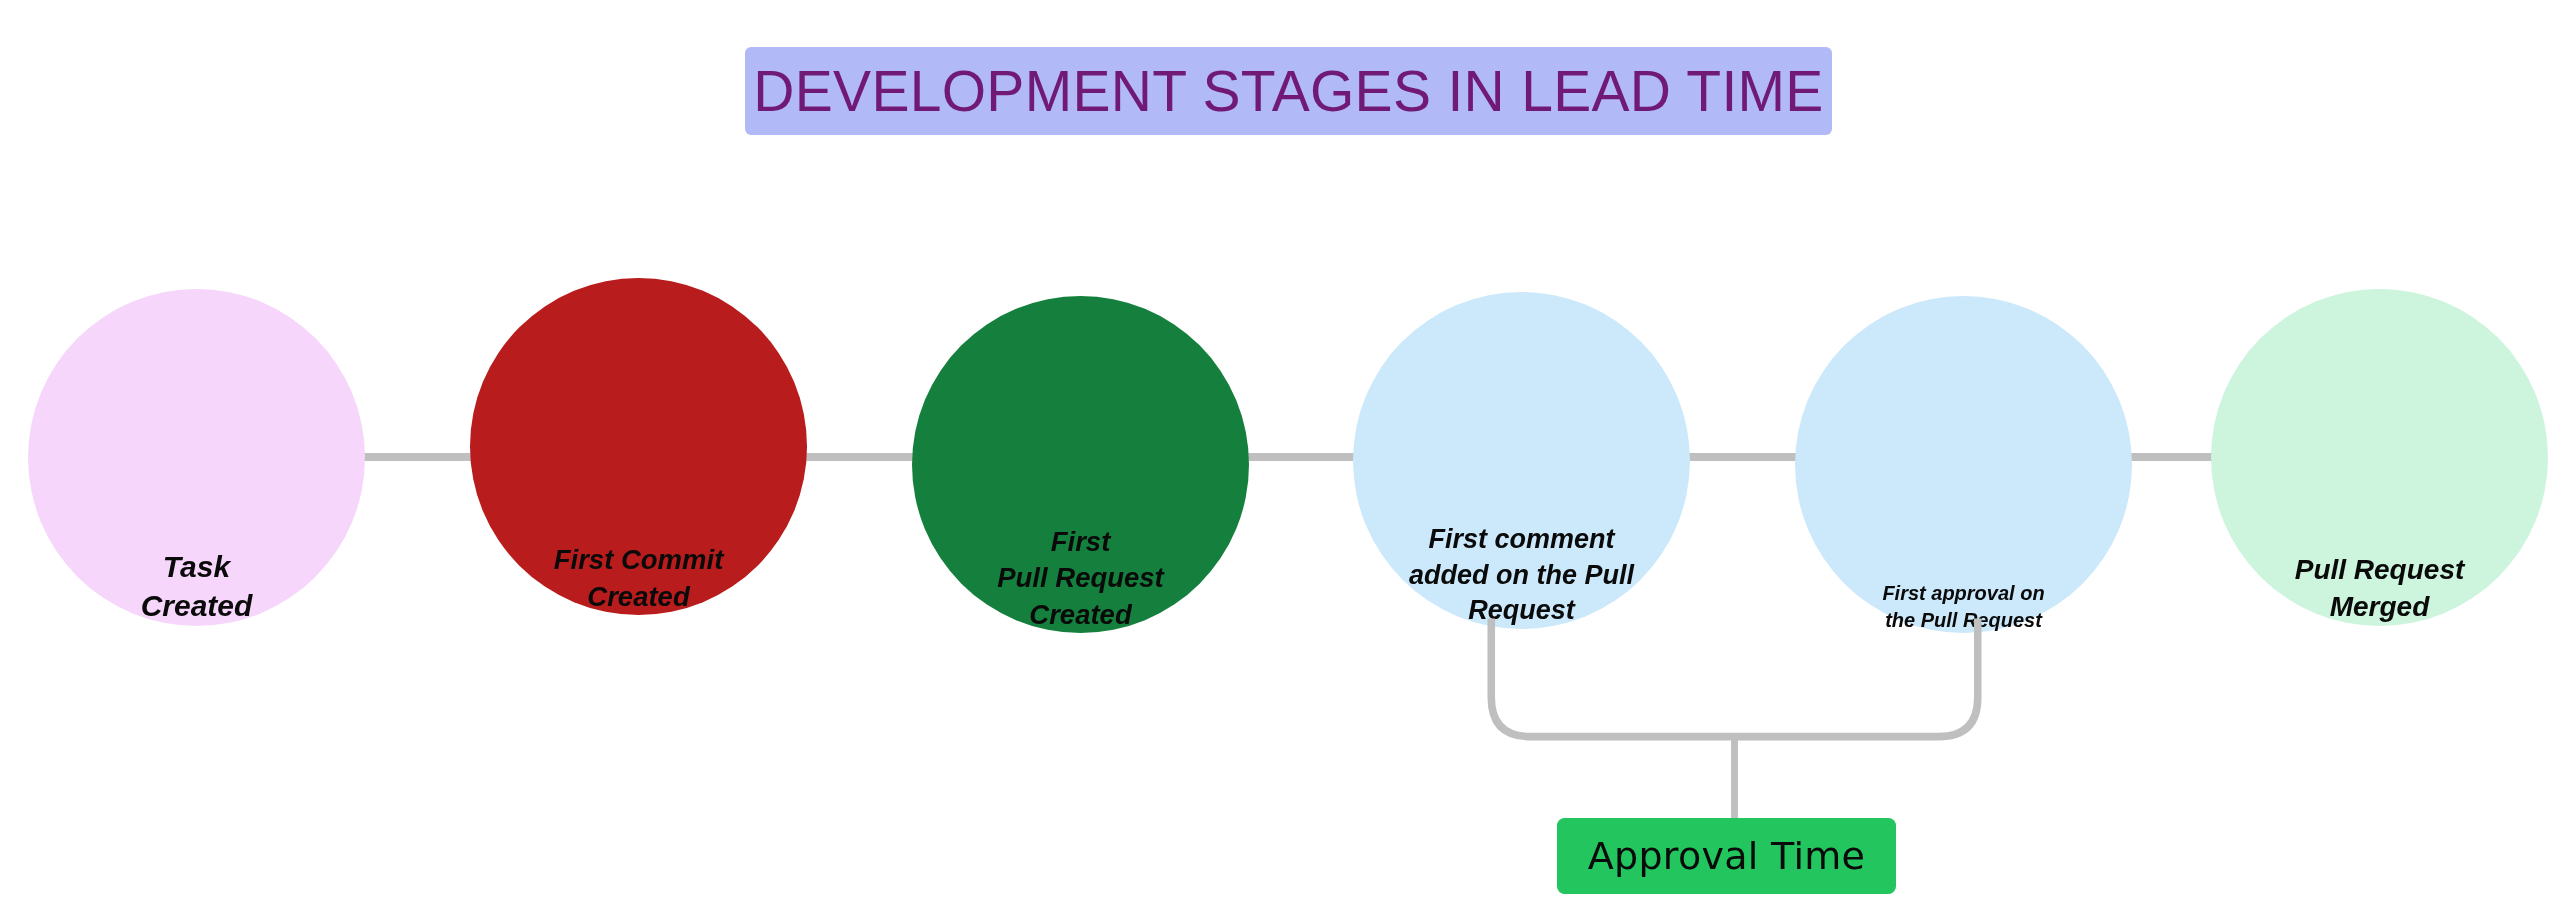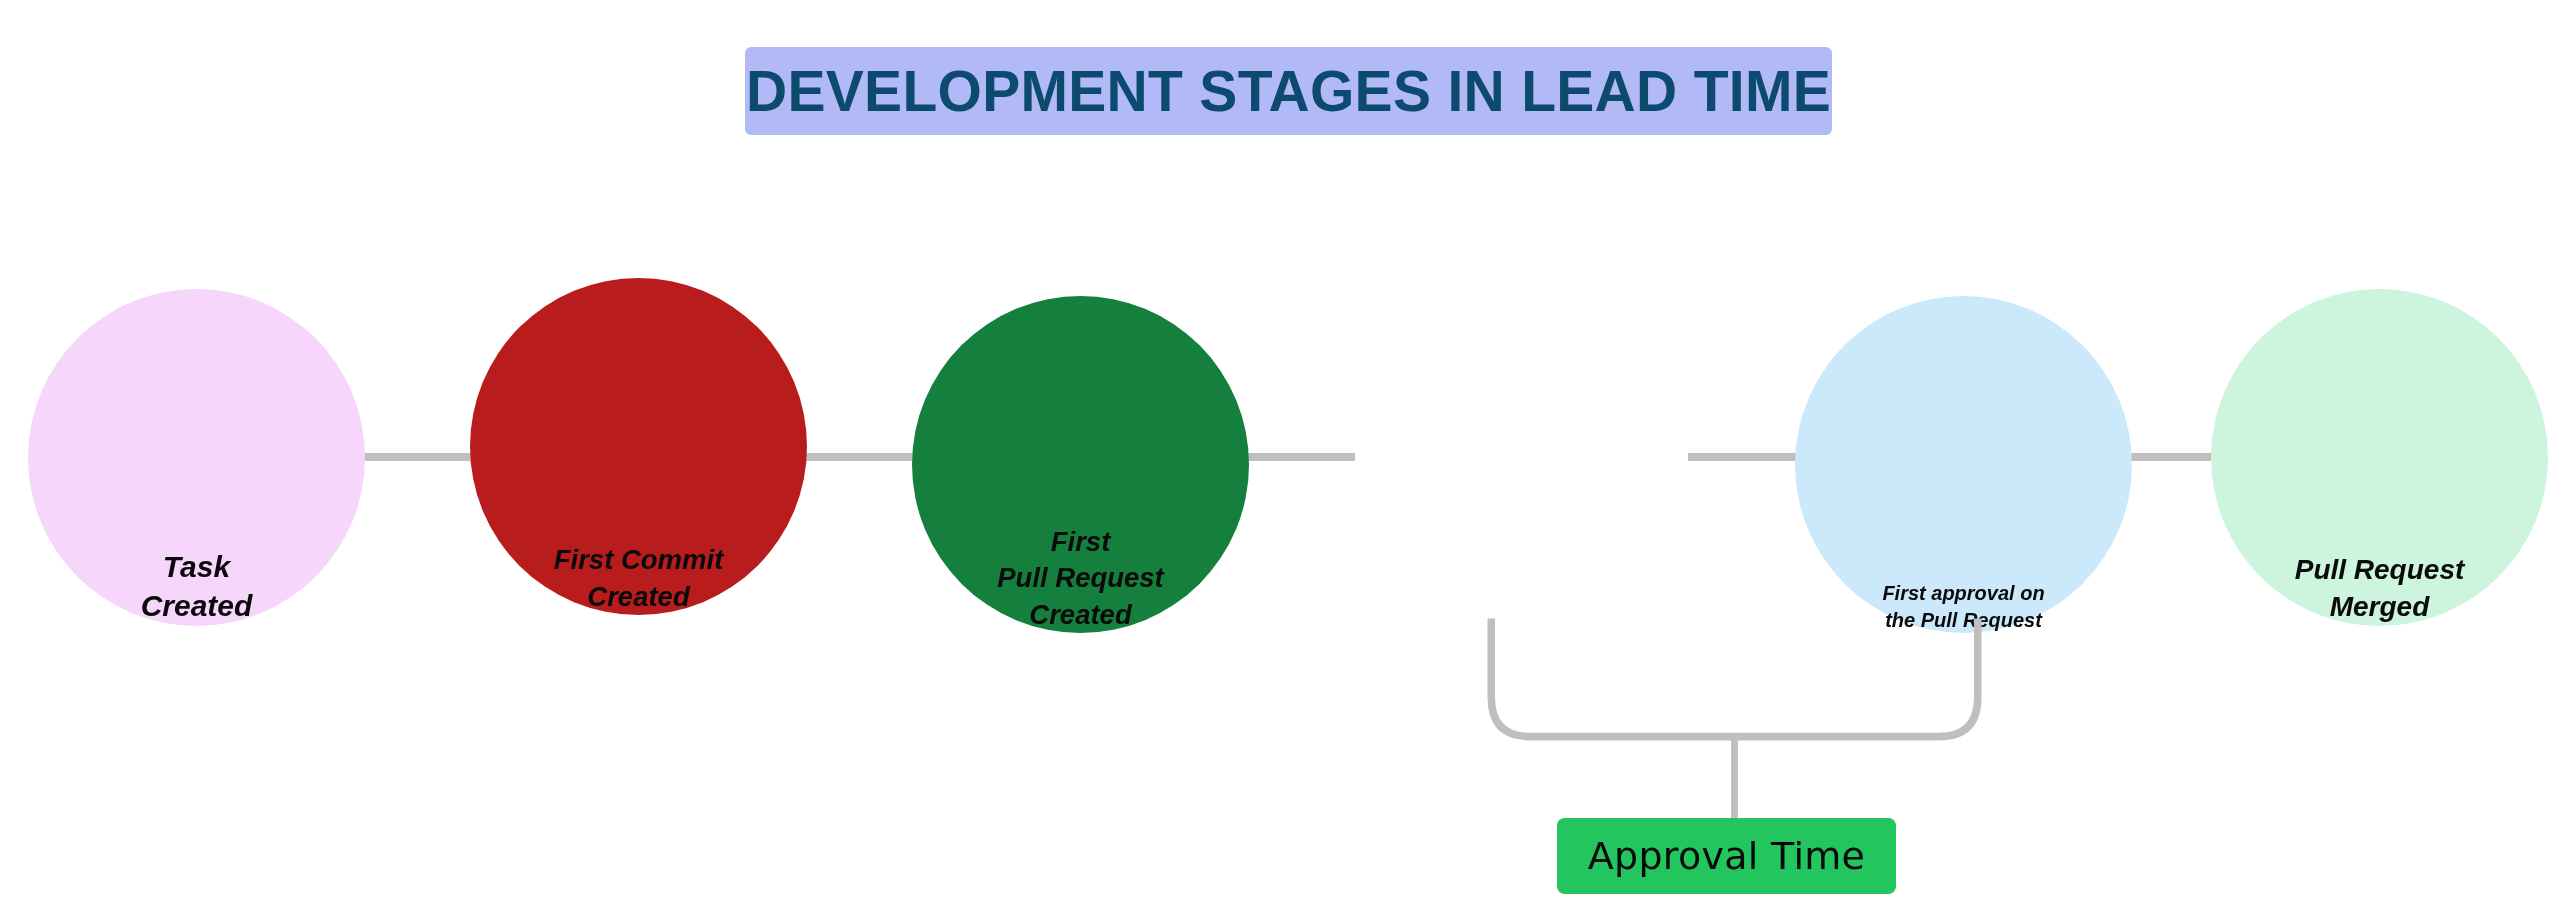--- a/index.html
+++ b/index.html
@@ -29,22 +29,22 @@
     height: 88px;
     background: #b2b9f7;
     border-radius: 6.2px;
     display: flex;
     align-items: center;
     justify-content: center;
   }
   #title-text {
     font-family: "Liberation Sans", sans-serif;
     font-size: 57px;
-    font-weight: 700;
-    color: #0c4a6e;
+    font-weight: 400;
+    color: #701a75;
     letter-spacing: 0.3px;
     white-space: nowrap;
     line-height: 1;
   }
 
   
   .connector {
     position: absolute;
     height: 7.6px;
     background: #bfbfbf;
@@ -128,20 +128,25 @@
     <span class="stage-label" style="font-size:27.5px;">First Commit
 Created</span>
   </div>
 
   <div class="stage" style="left:912px;top:296px;width:337px;height:337px;background:#15803d;">
     <span class="stage-label" style="font-size:27.5px;">First
 Pull Request
 Created</span>
   </div>
 
+  <div class="stage" style="left:1353px;top:292px;width:337px;height:337px;background:#cce9fb;">
+    <span class="stage-label" style="font-size:27px;">First comment
+added on the Pull
+Request</span>
+  </div>
 
   <div class="stage" style="left:1795px;top:296px;width:337px;height:337px;background:#cce9fb;">
     <span class="stage-label" style="font-size:20px;">First approval on
 the Pull Request</span>
   </div>
 
   <div class="stage" style="left:2211px;top:289px;width:337px;height:337px;background:#cdf4dd;">
     <span class="stage-label" style="font-size:28px;">Pull Request
 Merged</span>
   </div>

